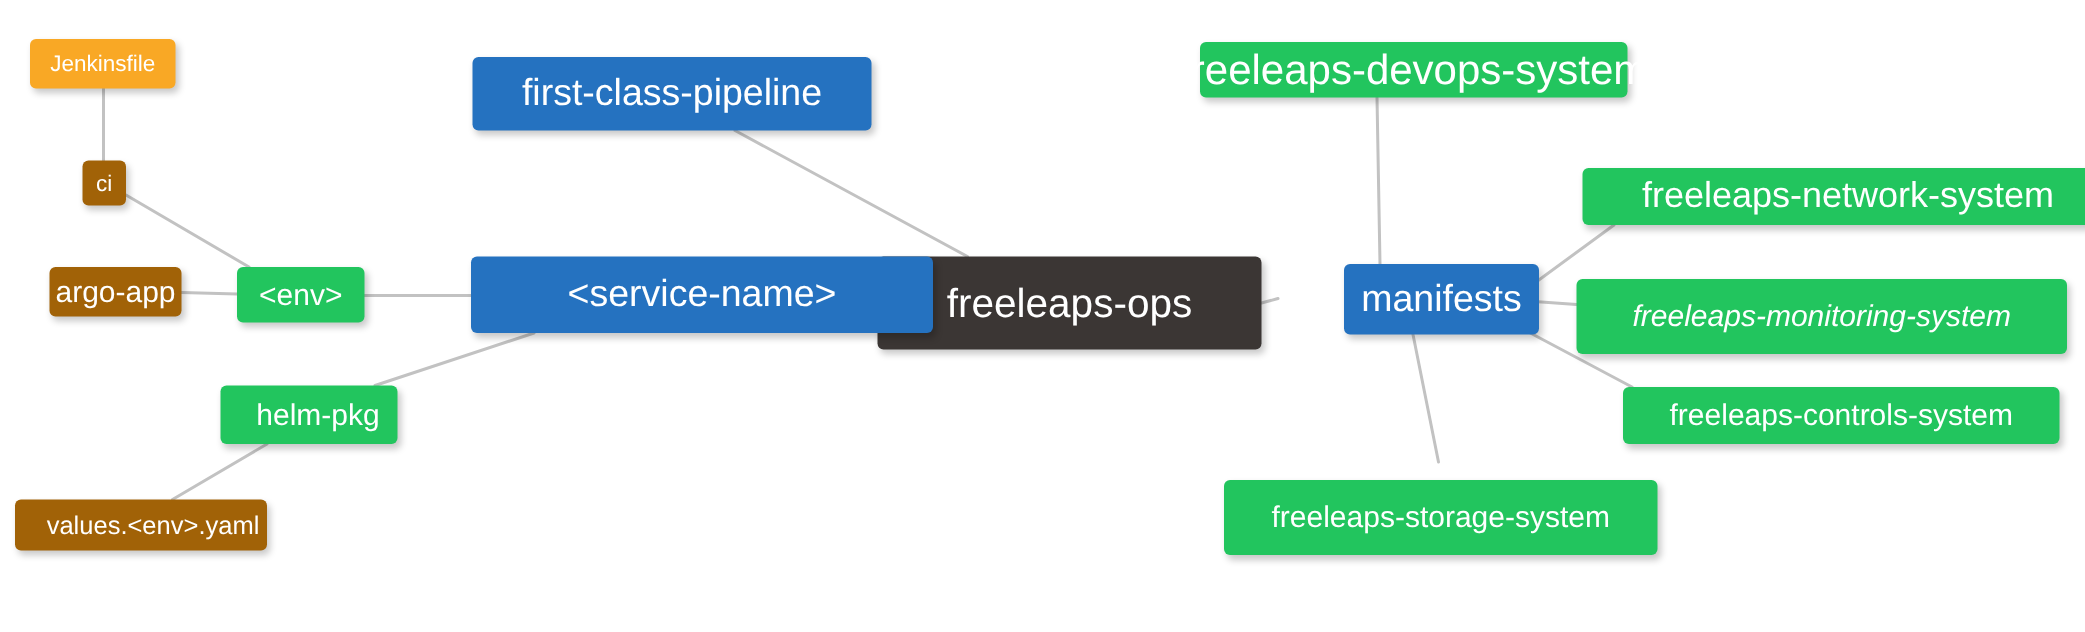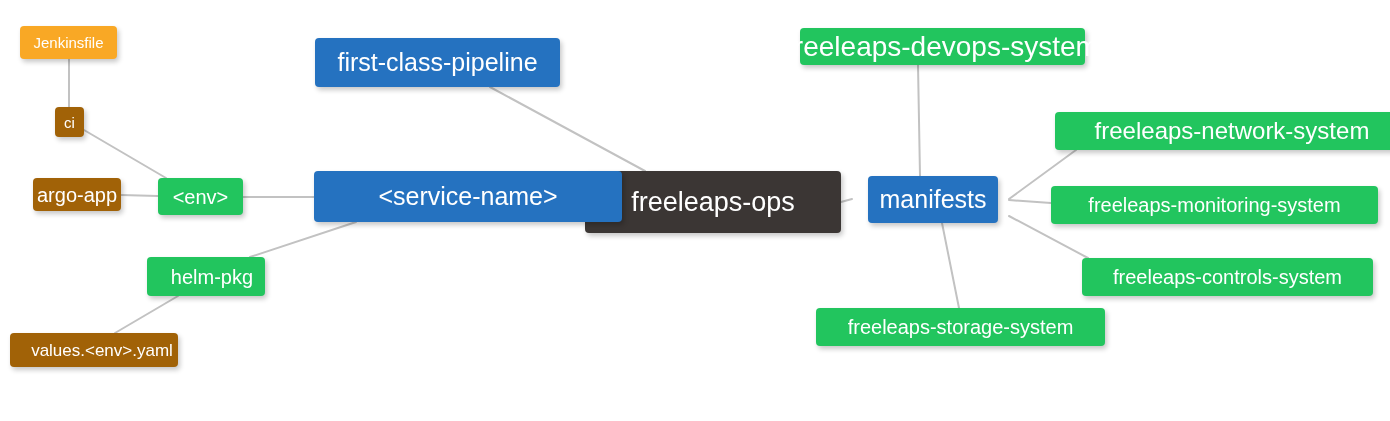--- a/index.html
+++ b/index.html
@@ -59,27 +59,27 @@
       <line x1="115" y1="333" x2="178" y2="296" stroke="#c2c2c2" stroke-width="2" stroke-linecap="round"></line>
       <line x1="920" y1="176" x2="918" y2="65" stroke="#c2c2c2" stroke-width="2" stroke-linecap="round"></line>
       <line x1="1009" y1="199" x2="1076" y2="150" stroke="#c2c2c2" stroke-width="2" stroke-linecap="round"></line>
       <line x1="1009" y1="200" x2="1051" y2="203" stroke="#c2c2c2" stroke-width="2" stroke-linecap="round"></line>
       <line x1="1009" y1="216" x2="1088" y2="258" stroke="#c2c2c2" stroke-width="2" stroke-linecap="round"></line>
       <line x1="942" y1="223" x2="959" y2="308" stroke="#c2c2c2" stroke-width="2" stroke-linecap="round"></line>
     </svg>
   <div id="nodes-layer">
       <div class="node c-root" style="left: 585px; top: 171px; width: 256px; height: 62px; font-size: 27px;">freeleaps-ops</div>
       <div class="node c-blue" style="left: 314px; top: 171px; width: 308px; height: 51px; font-size: 25px;">&lt;service-name&gt;</div>
-      <div class="node c-blue" style="left: 868px; top: 176px; width: 130px; height: 47px; font-size: 25px;">manifests</div>
-      <div class="node c-blue" style="left: 315px; top: 38px; width: 245px; height: 49px; font-size: 25px;">first-class-pipeline</div>
+      <div class="node c-blue" style="left: 896px; top: 176px; width: 130px; height: 47px; font-size: 25px;">manifests</div>
+      <div class="node c-blue" style="left: 315px; top: 38px; width: 266px; height: 49px; font-size: 25px;">first-class-pipeline</div>
       <div class="node c-green" style="left: 158px; top: 178px; width: 85px; height: 37px; font-size: 20px;">&lt;env&gt;</div>
       <div class="node c-green" style="left: 147px; top: 257px; width: 118px; height: 39px; font-size: 20px; padding-left: 12px;">helm-pkg</div>
       <div class="node c-red" style="left: 33px; top: 178px; width: 88px; height: 33px; font-size: 20px;">argo-app</div>
       <div class="node c-red" style="left: 55px; top: 107px; width: 29px; height: 30px; font-size: 15px;">ci</div>
       <div class="node c-orange" style="left: 20px; top: 26px; width: 97px; height: 33px; font-size: 15px;">Jenkinsfile</div>
       <div class="node c-red" style="left: 10px; top: 333px; width: 168px; height: 34px; font-size: 17px; padding-left: 16px;">values.&lt;env&gt;.yaml</div>
       <div class="node c-green" style="left: 800px; top: 28px; width: 285px; height: 37px; font-size: 28px;">freeleaps-devops-system</div>
       <div class="node c-green" style="left: 1055px; top: 112px; width: 354px; height: 38px; font-size: 24px;">freeleaps-network-system</div>
-      <div class="node c-green" style="left: 1051px; top: 186px; width: 327px; height: 38px; font-size: 20px;">freeleaps-monitoring-system</div>
+      <div class="node c-green" style="left: 1051px; top: 186px; width: 327px; height: 50px; font-size: 20px; font-style: italic;">freeleaps-monitoring-system</div>
       <div class="node c-green" style="left: 1058px; top: 258px; width: 291px; height: 38px; font-size: 20px; margin-left: 24px;">freeleaps-controls-system</div>
-      <div class="node c-green" style="left: 816px; top: 308px; width: 289px; height: 38px; font-size: 20px;">freeleaps-storage-system</div>
+      <div class="node c-green" style="left: 816px; top: 320px; width: 289px; height: 50px; font-size: 20px;">freeleaps-storage-system</div>
     </div>
 </div>
 
 </body></html>

